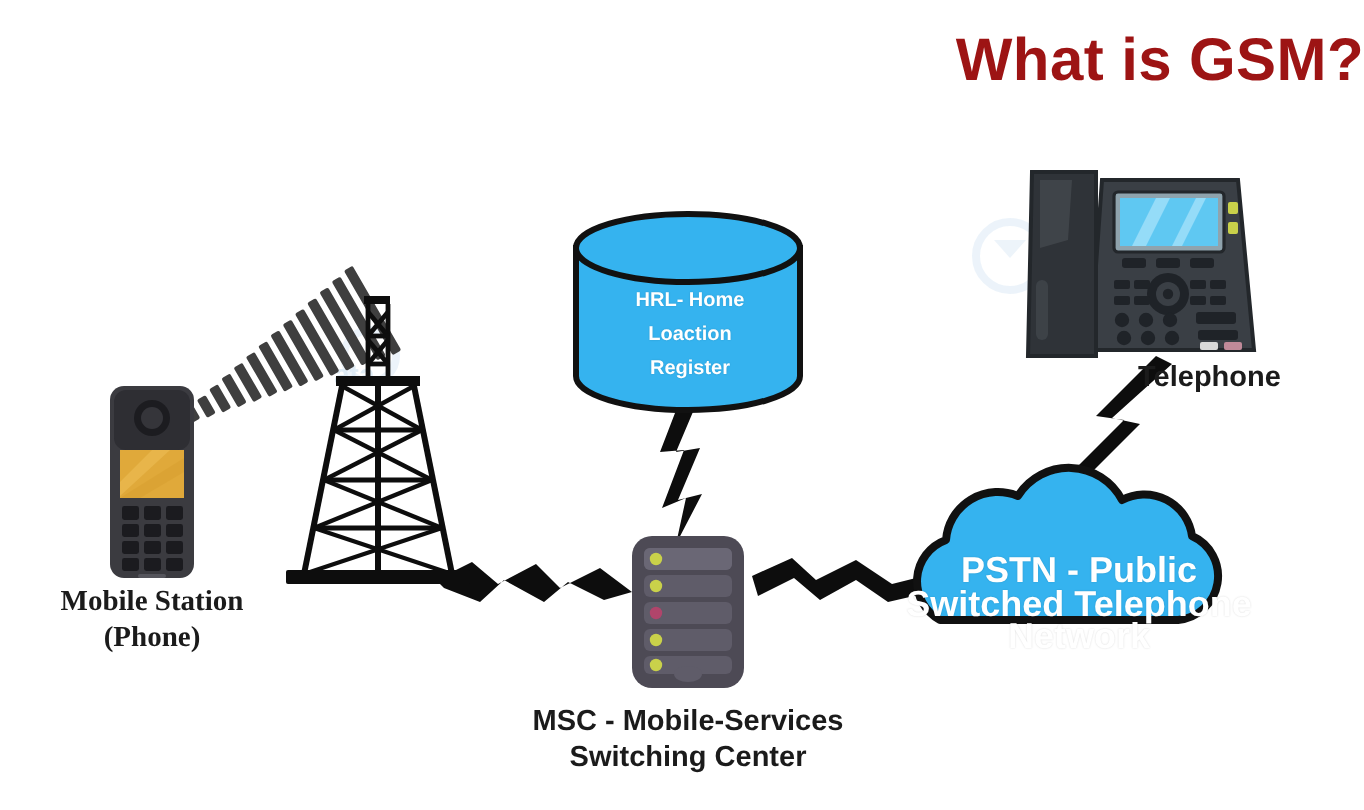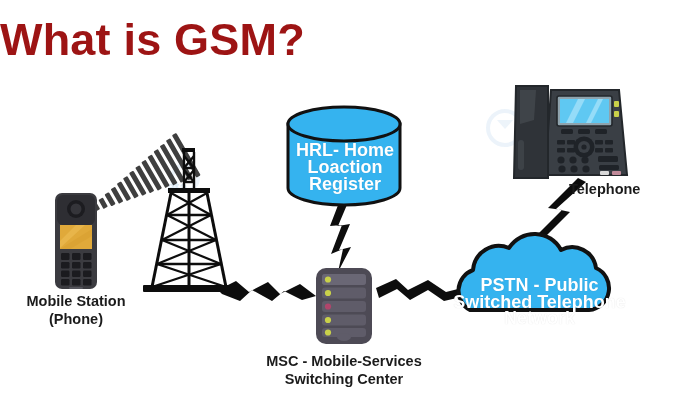--- a/index.html
+++ b/index.html
@@ -2,41 +2,41 @@
 <html><head>
 <meta charset="utf-8">
 <style>
   html,body{margin:0;padding:0;background:#fff;}
   body{width:682px;height:405px;overflow:hidden;
        font-family:"Liberation Sans","DejaVu Sans",sans-serif;}
   #stage{position:relative;width:682px;height:405px;background:#ffffff;}
 
   
   .title{
-    position:absolute;left:0;top:14px;width:682px;text-align:left;
-    font-size:45px;font-weight:bold;color:#9d1414;letter-spacing:.2px;
+    position:absolute;left:0;top:14px;width:682px;text-align:right;
+    font-size:30px;font-weight:bold;color:#9d1414;letter-spacing:.2px;
   }
 
   
   .caption{
     position:absolute;text-align:center;font-weight:bold;color:#1b1b1b;
     font-size:14.5px;line-height:18px;white-space:pre-line;
   }
 
   
   .layer{position:absolute;left:0;top:0;width:682px;height:405px;}
   .layer.bg{z-index:1;}
   .layer.mid{z-index:2;}
   .layer.fg{z-index:3;}
   .cap-layer{z-index:6;}
 
   
   .shape-text{
     position:absolute;text-align:center;color:#ffffff;font-weight:bold;
-    font-size:18px;line-height:17px;white-space:pre-line;z-index:5;
+    font-size:10px;line-height:17px;white-space:pre-line;z-index:5;
     text-shadow:0 0 1px rgba(0,0,0,.15);
   }
   .hlr-text{left:286px;top:142px;width:118px;}
   .pstn-text{left:452px;top:277px;width:175px;font-size:18px;line-height:16.5px;}
 </style>
 </head>
 <body>
 
 <div id="stage">
 
@@ -252,21 +252,21 @@
   </svg>
 
   <div class="shape-text hlr-text">HRL- Home
 Loaction
 Register</div>
 
   <div class="shape-text pstn-text">PSTN - Public
 Switched Telephone
 Network</div>
 
-  <div class="caption cap-layer" style="left:6px;top:292px;width:140px;">Mobile Station
+  <div class="caption cap-layer" style="left:6px;top:292px;width:140px;font-family:Liberation Serif, serif;">Mobile Station
 (Phone)</div>
 
 
   <div class="caption cap-layer" style="left:254px;top:352px;width:180px;">MSC - Mobile-Services
 Switching Center</div>
 
   <div class="caption cap-layer" style="left:569px;top:180px;width:100px;text-align:left;">Telephone</div>
 
 </div>
 

